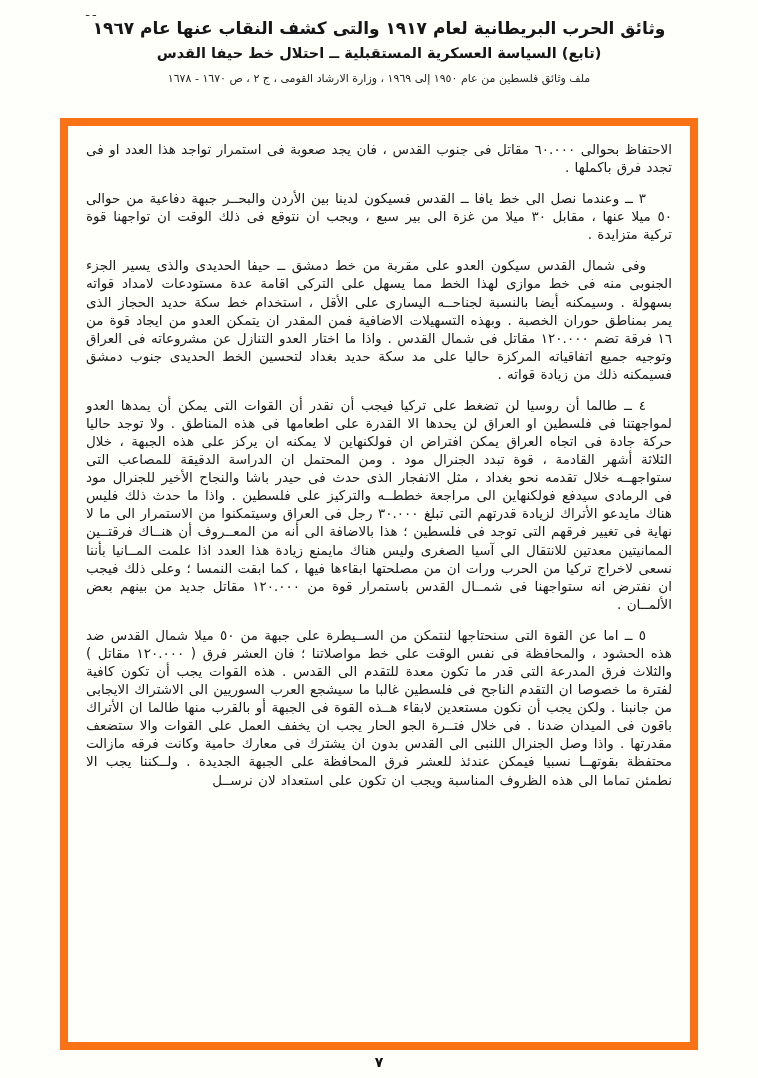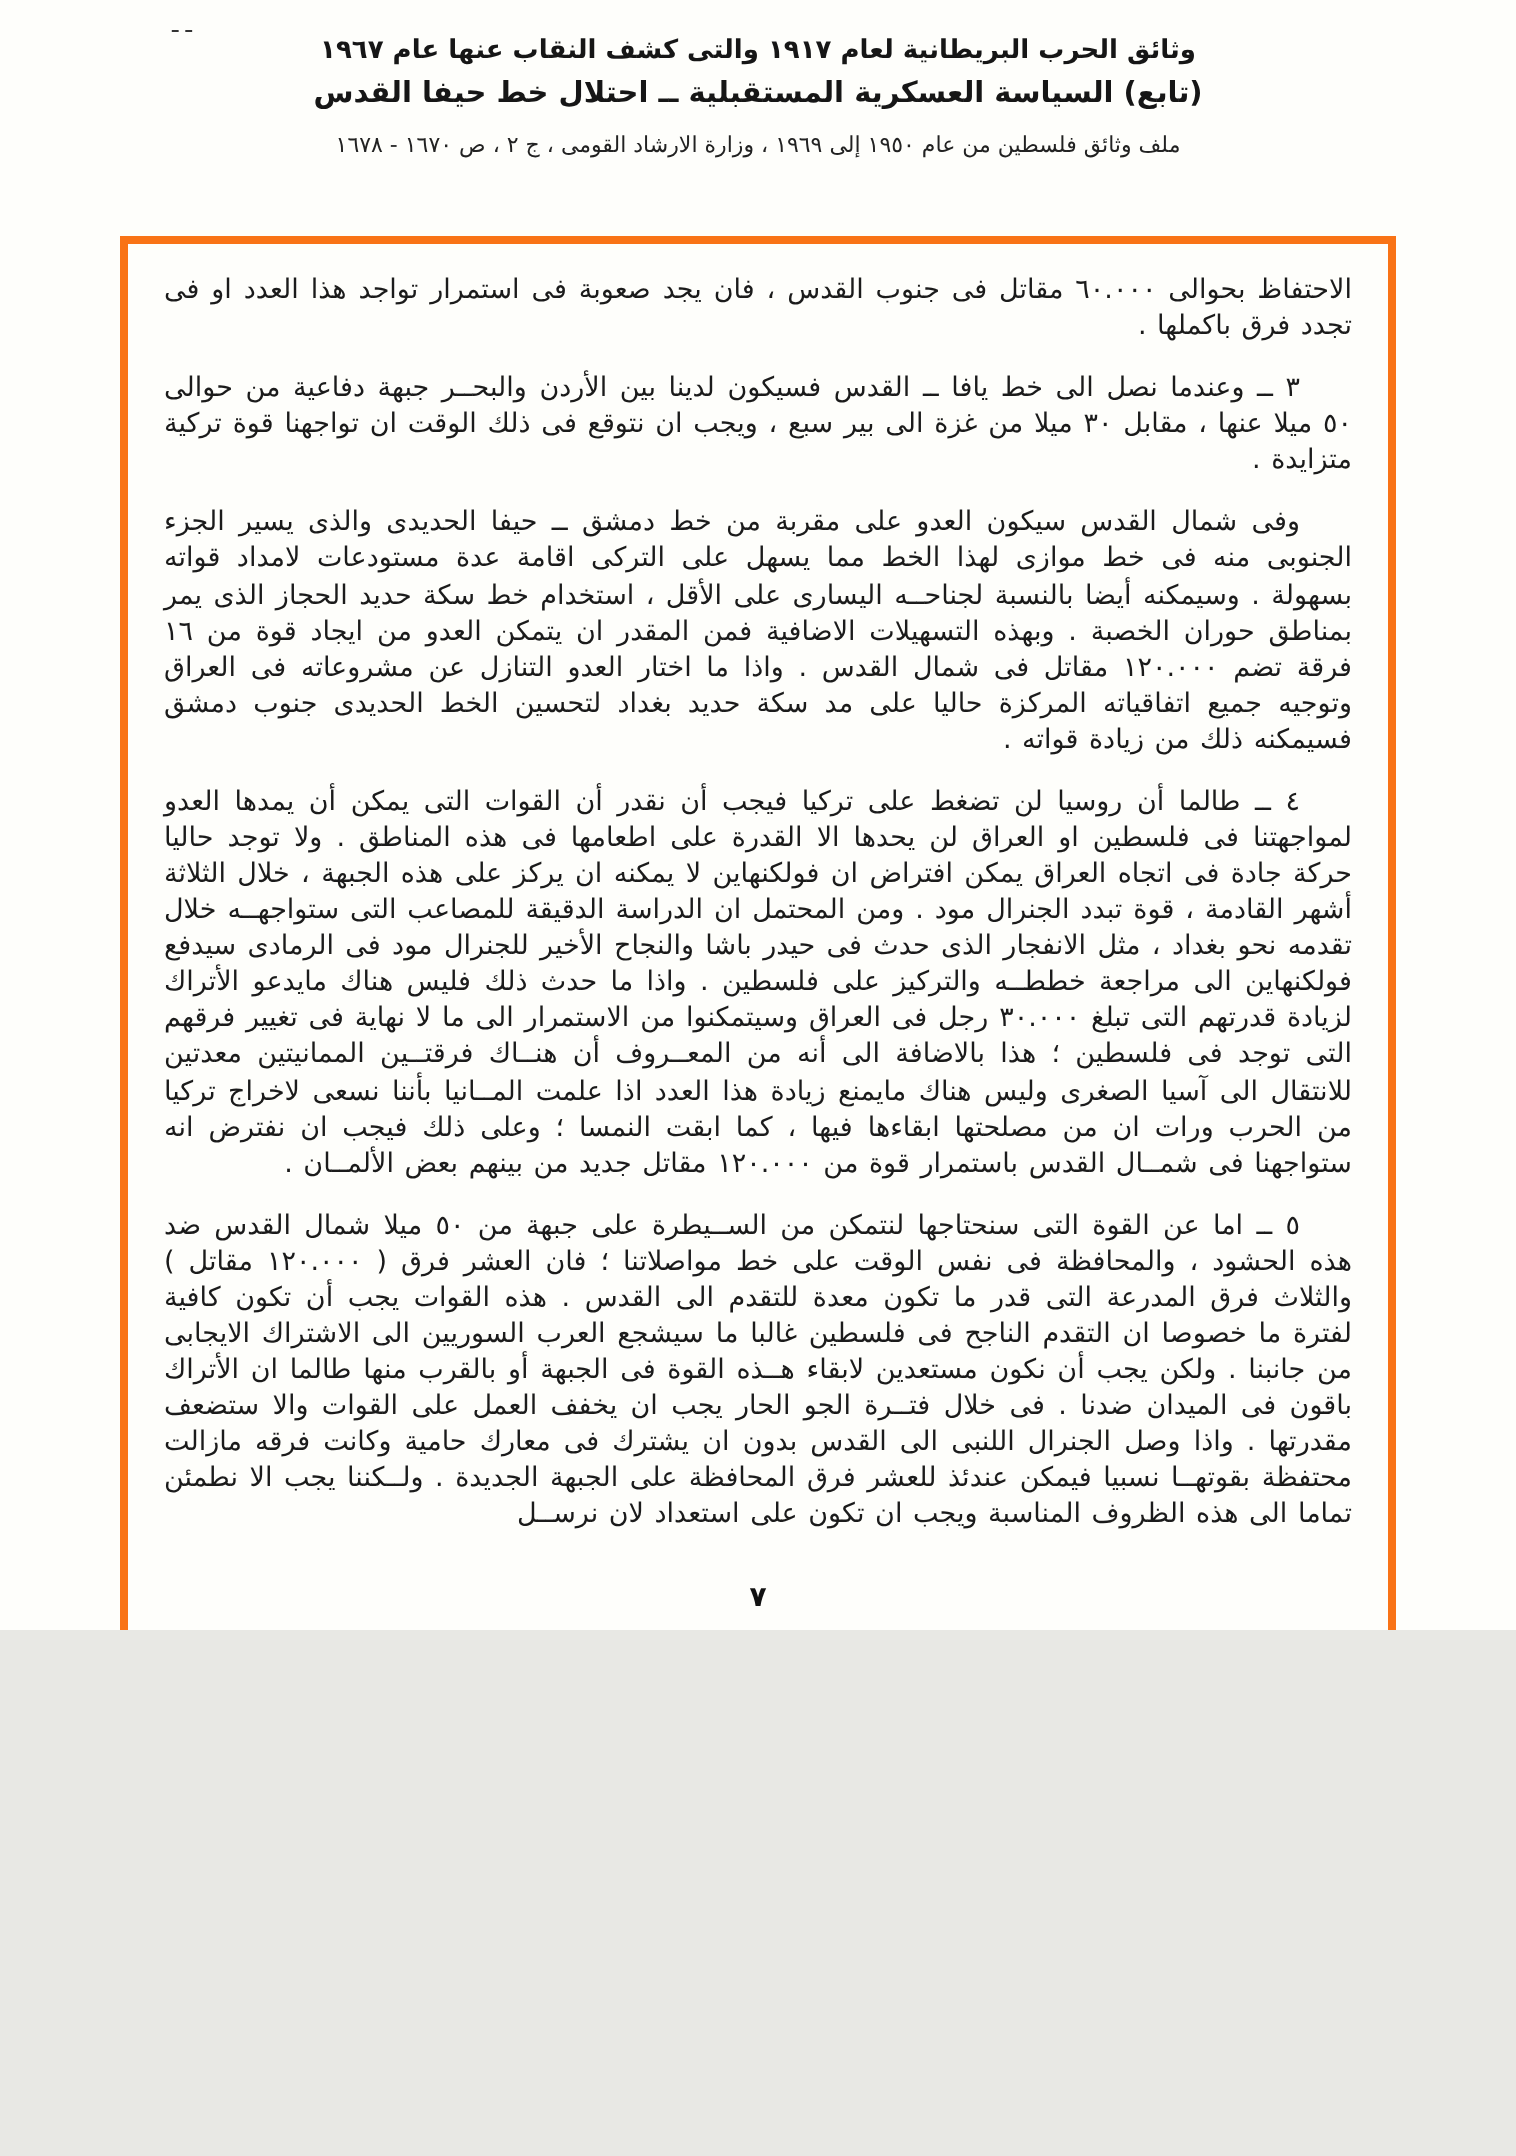--- a/index.html
+++ b/index.html
@@ -1,39 +1,39 @@
 <!DOCTYPE html>
 <html lang="ar" dir="rtl"><head>
 <meta charset="utf-8">
 <style>
   html,body{margin:0;padding:0;background:#e8e8e4;}
   .page{
     position:relative;
     width:758px;
-    height:815px;
+    height:1078px;
     margin:0 auto;
     background:#fefefb;
     font-family:"DejaVu Sans", sans-serif;
     color:#161616;
     overflow:hidden;
     direction:rtl;
   }
   .scan-mark{
     position:absolute;
     top:6px; left:86px;
     color:#333;
     font-size:11px;
     letter-spacing:2px;
   }
   .doc-header{
     padding-top:16px;
     text-align:center;
   }
   .doc-title{
-    font-size:13px;
+    font-size:17px;
     font-weight:bold;
     line-height:1.5;
   }
   .doc-subtitle{
     font-size:14.5px;
     font-weight:bold;
     line-height:1.6;
     text-align:center;
   }
   .doc-source{
@@ -43,21 +43,21 @@
     margin-top:6px;
     line-height:1.4;
   }
   .text-frame{
     position:absolute;
     top:118px;
     right:60px;
     width:638px;
     height:932px;
     box-sizing:border-box;
-    border:4px solid #f97316;
+    border:8px solid #f97316;
     background:#fefefb;
     padding:14px 18px 10px 18px;
   }
   .text-frame p{
     margin:0 0 13px 0;
     font-size:13.5px;
     line-height:1.34;
     text-align:justify;
     color:#1b1b1b;
     word-spacing:1px;

